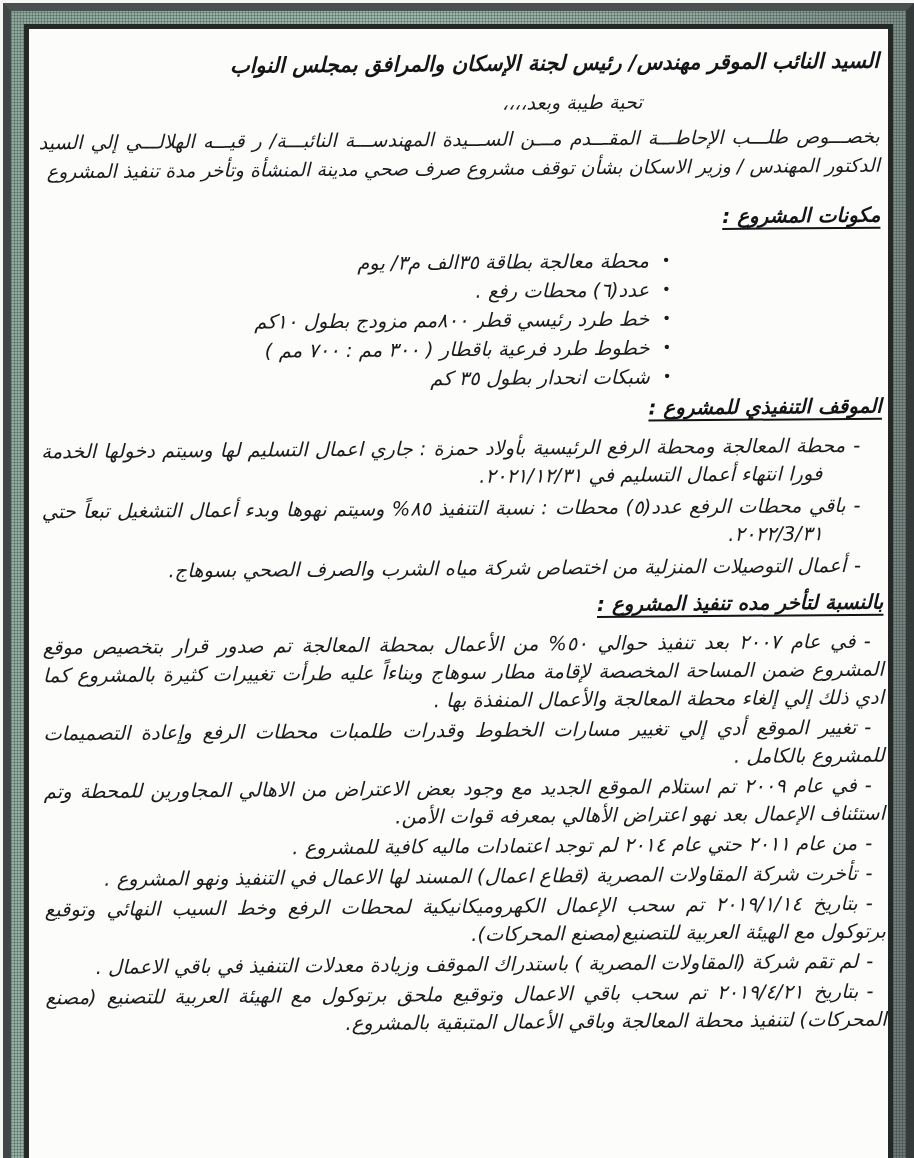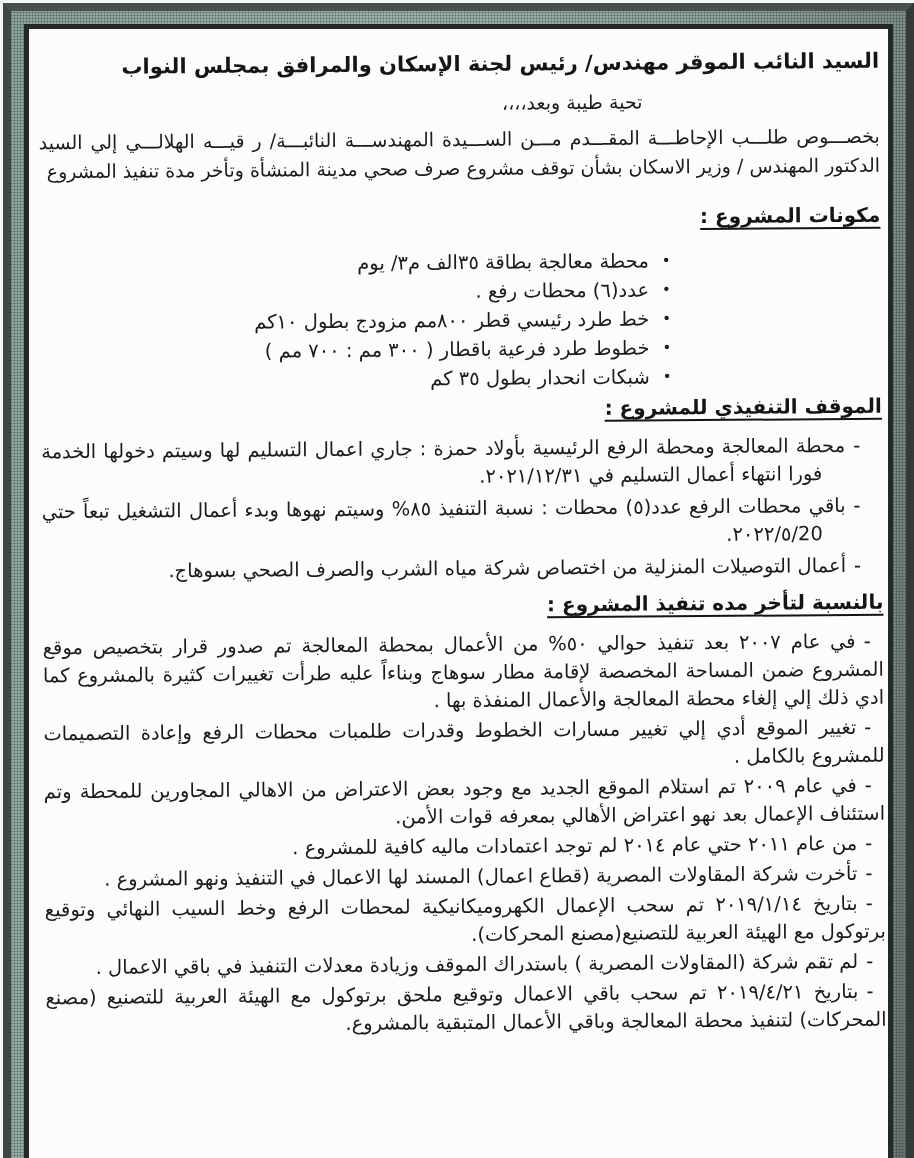--- a/index.html
+++ b/index.html
@@ -2,21 +2,21 @@
 <html lang="ar"><head>
 <meta charset="utf-8">
 <style>
   * { box-sizing: border-box; }
   html, body { margin: 0; padding: 0; }
   body {
     width: 914px; height: 1158px; overflow: hidden;
     background: #f2f2f0; position: relative;
     font-family: "DejaVu Sans", sans-serif;
   }
-  .scan { position: absolute; inset: 0; background: #f6f6f4; }
+  .scan { position: absolute; inset: 0; background: #f6f6f4; font-style: italic; }
 
   
   .frame {
     position: absolute; left: 3px; top: 3px; right: 0; bottom: -34px;
     border: 8px solid;
     border-color: #4a504f #343a39 #343a39 #414746;
     border-bottom: none;
     background:
       repeating-linear-gradient(0deg,  rgba(22,42,35,.26) 0 1px, rgba(255,255,255,0) 1px 3px),
       repeating-linear-gradient(90deg, rgba(22,42,35,.26) 0 1px, rgba(255,255,255,0) 1px 3px),
@@ -101,21 +101,21 @@
             <span class="bullet">•</span><span>شبكات انحدار بطول ٣٥ كم</span>
           </div>
         </div>
 
         <h2 class="section-heading" id="h-status">الموقف التنفيذي للمشروع :</h2>
         <div class="dash-list status">
           <div class="dash-item">
             <span class="dash">-</span><span>محطة المعالجة ومحطة الرفع الرئيسية بأولاد حمزة : جاري اعمال التسليم لها وسيتم دخولها الخدمة فورا انتهاء أعمال التسليم في ٢٠٢١/١٢/٣١.</span>
           </div>
           <div class="dash-item">
-            <span class="dash">-</span><span>باقي محطات الرفع عدد(٥) محطات : نسبة التنفيذ ٨٥% وسيتم نهوها وبدء أعمال التشغيل تبعاً حتي ٢٠٢٢/٥/20.</span>
+            <span class="dash">-</span><span>باقي محطات الرفع عدد(٥) محطات : نسبة التنفيذ ٨٥% وسيتم نهوها وبدء أعمال التشغيل تبعاً حتي ٢٠٢٢/3/٣١.</span>
           </div>
           <div class="dash-item">
             <span class="dash">-</span><span>أعمال التوصيلات المنزلية من اختصاص شركة مياه الشرب والصرف الصحي بسوهاج.</span>
           </div>
         </div>
 
         <h2 class="section-heading" id="h-delay">بالنسبة لتأخر مده تنفيذ المشروع :</h2>
         <div class="dash-list delay">
           <div class="dash-item">
             <span class="dash">-</span><span>في عام ٢٠٠٧ بعد تنفيذ حوالي ٥٠% من الأعمال بمحطة المعالجة تم صدور قرار بتخصيص موقع المشروع ضمن المساحة المخصصة لإقامة مطار سوهاج وبناءاً عليه طرأت تغييرات كثيرة بالمشروع كما ادي ذلك إلي إلغاء محطة المعالجة والأعمال المنفذة بها .</span>

